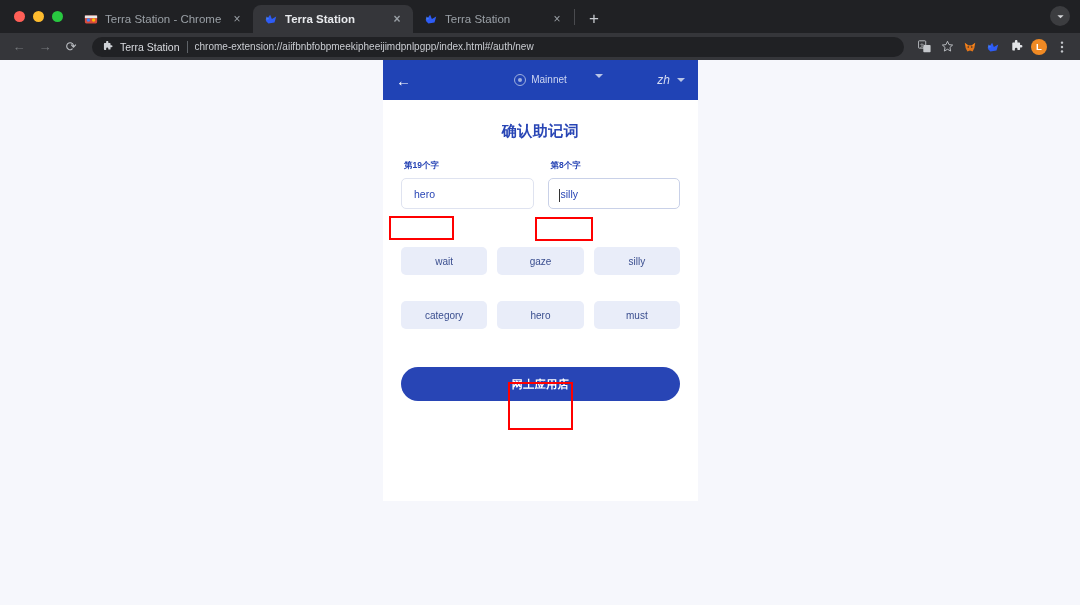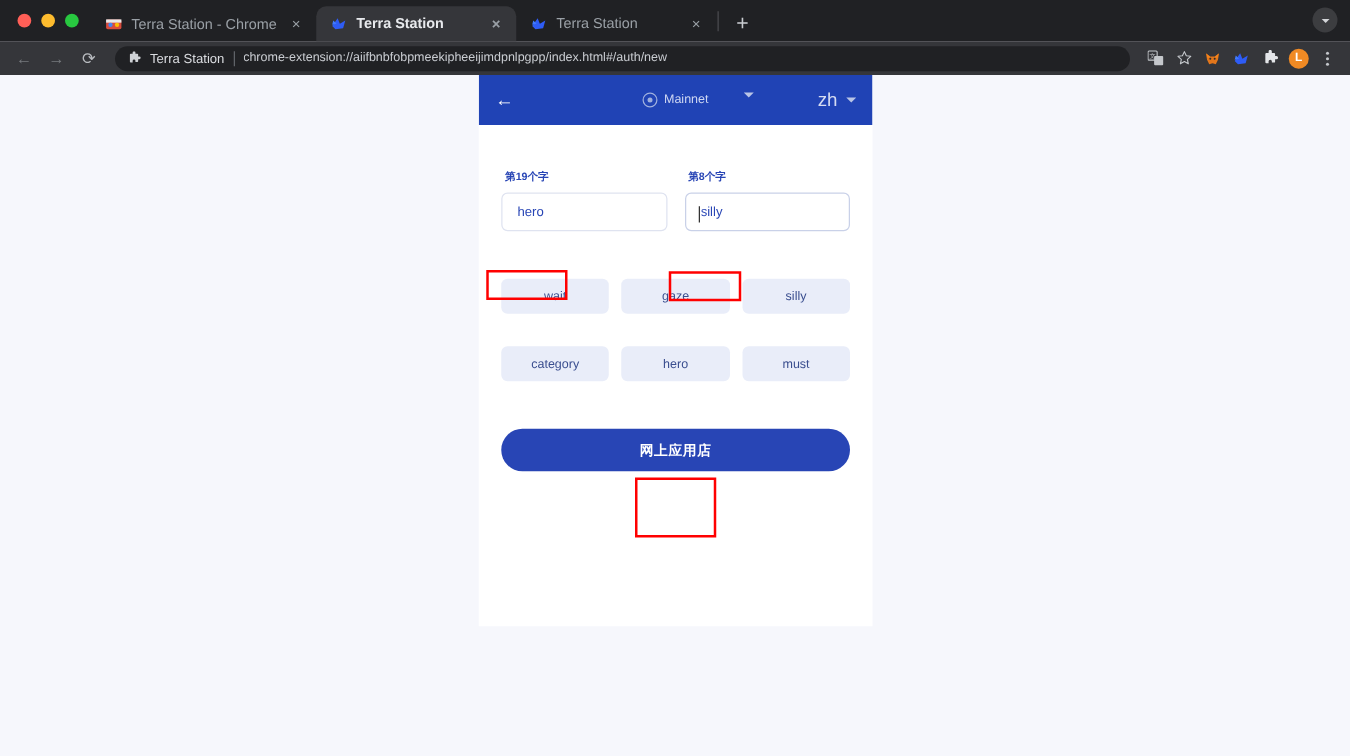--- a/index.html
+++ b/index.html
@@ -234,38 +234,39 @@
     border-right: 4px solid transparent;
     border-top: 4.5px solid #b9c5e6;
   }
   .net-caret { position: absolute; right: 0; }
   .lang-select {
     margin-left: auto;
     display: flex;
     align-items: center;
     gap: 7px;
     color: #d5dcf2;
-    font-size: 15px;
+    font-size: 12px;
+    font-style: italic;
   }
 
   .ext-body { padding: 0 18px; }
 
   .ext-title {
     text-align: center;
     color: #2845b5;
     font-size: 15px;
     font-weight: bold;
     margin-top: 22px;
     letter-spacing: 0.5px;
   }
 
   .field-row {
     display: flex;
     gap: 14px;
-    margin-top: 36px;
+    margin-top: 19px;
   }
   .field { flex: 1; position: relative; }
   .field-label {
     font-size: 8.5px;
     color: #2845b5;
     font-weight: bold;
     margin-bottom: 6px;
     display: block;
     padding-left: 3px;
   }
@@ -462,20 +463,21 @@
         </div>
 
         <div class="lang-select">
           <span>zh</span>
           <span class="caret"></span>
         </div>
       </div>
 
       <div class="ext-body">
 
+        <div class="ext-title">确认助记词</div>
 
         <div class="field-row">
           <div class="field">
             <label class="field-label">第19个字</label>
             <input class="field-input" value="hero" style="">
           </div>
           <div class="field focused">
             <label class="field-label">第8个字</label>
             <input class="field-input" value="silly" style="">
             <span class="caret-bar"></span>

